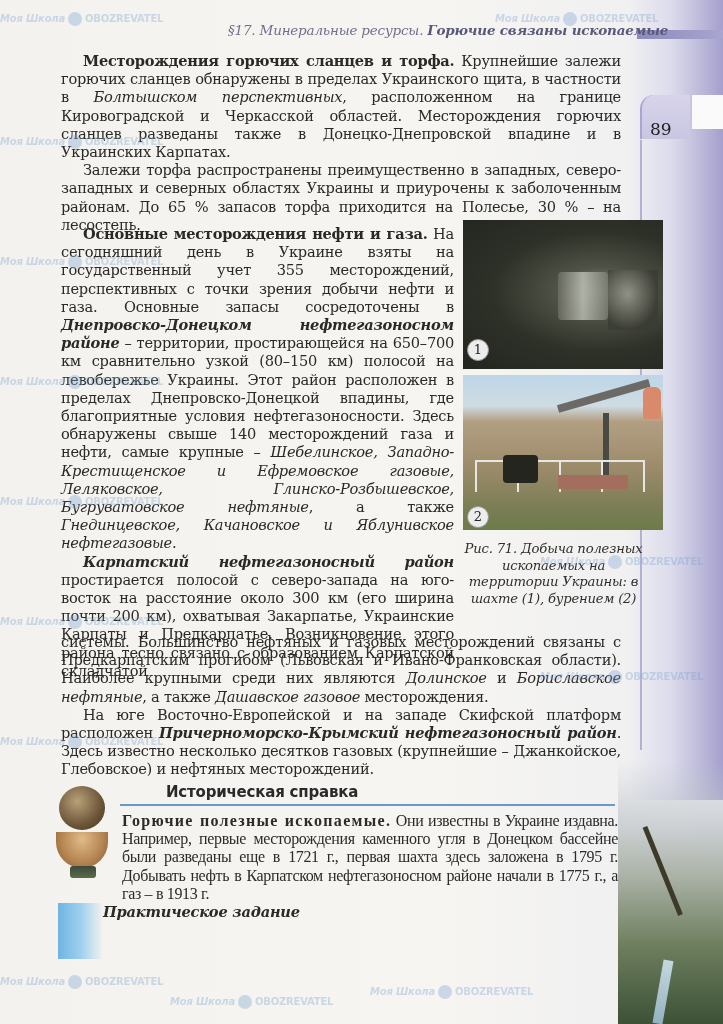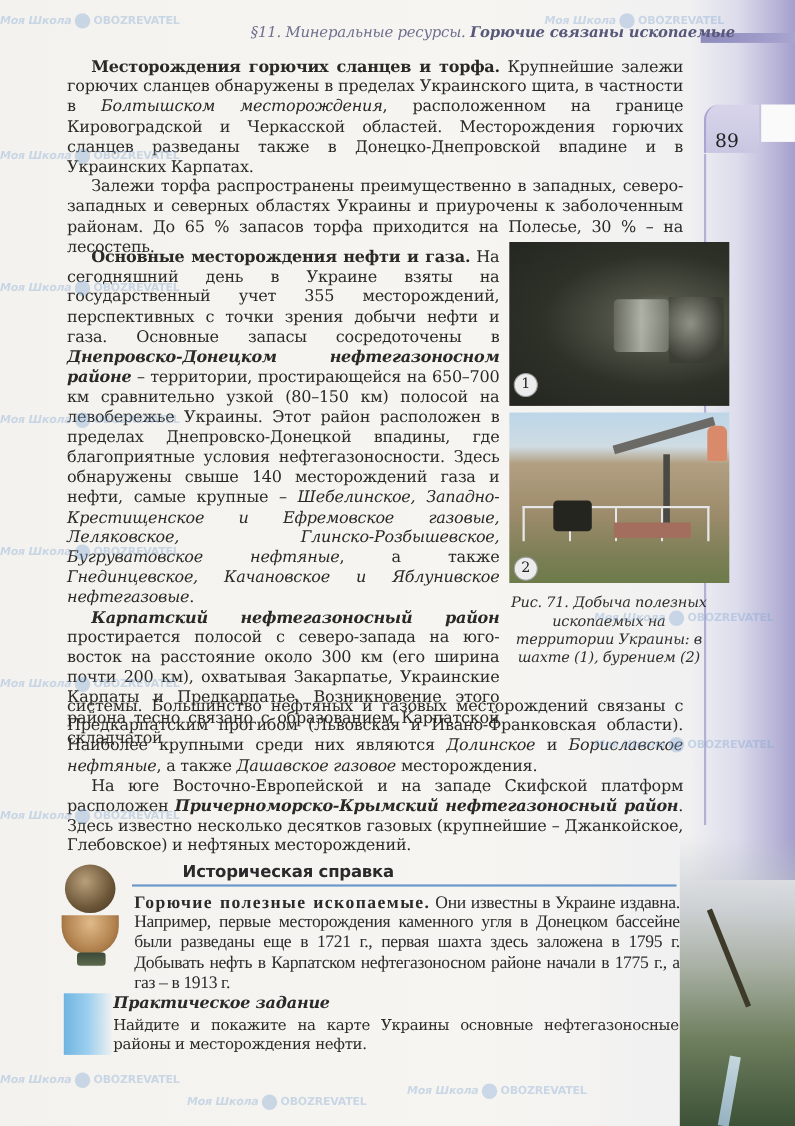--- a/index.html
+++ b/index.html
@@ -196,25 +196,25 @@
 <div class="page">
   <div class="side-band"></div>
   <div class="header-rule"></div>
   <div class="side-line"></div>
   <div class="page-number-box">
     <div class="white-tab"></div>
   </div>
   <div class="page-number">89</div>
 
   <div class="running-header">
-    <span>§11. Минеральные ресурсы. </span><b>Горючие связаны ископаемые</b>
+    <span>§17. Минеральные ресурсы. </span><b>Горючие связаны ископаемые</b>
   </div>
 
   <div class="text-block block-1">
-    <p><span class="b">Месторождения горючих сланцев и торфа.</span><span> Крупнейшие залежи горючих сланцев обнаружены в пределах Украинского щита, в частности в </span><span class="i">Болтышском месторождения</span><span>, расположенном на границе Кировоградской и Черкасской областей. Месторождения горючих сланцев разведаны также в Донецко-Днепровской впадине и в Украинских Карпатах.</span></p>
+    <p><span class="b">Месторождения горючих сланцев и торфа.</span><span> Крупнейшие залежи горючих сланцев обнаружены в пределах Украинского щита, в частности в </span><span class="i">Болтышском перспективных</span><span>, расположенном на границе Кировоградской и Черкасской областей. Месторождения горючих сланцев разведаны также в Донецко-Днепровской впадине и в Украинских Карпатах.</span></p>
     <p>Залежи торфа распространены преимущественно в западных, северо-западных и северных областях Украины и приурочены к заболоченным районам. До 65 % запасов торфа приходится на Полесье, 30 % – на лесостепь.</p>
   </div>
 
   <div class="text-block block-2">
     <p><span class="b">Основные месторождения нефти и газа.</span><span> На сегодняшний день в Украине взяты на государственный учет 355 месторождений, перспективных с точки зрения добычи нефти и газа. Основные запасы сосредоточены в </span><span class="bi">Днепровско-Донецком нефтегазоносном районе</span><span> – территории, простирающейся на 650–700 км сравнительно узкой (80–150 км) полосой на левобережье Украины. Этот район расположен в пределах Днепровско-Донецкой впадины, где благоприятные условия нефтегазоносности. Здесь обнаружены свыше 140 месторождений газа и нефти, самые крупные – </span><span class="i">Шебелинское, Западно-Крестищенское и Ефремовское газовые, Леляковское, Глинско-Розбышевское, Бугруватовское нефтяные</span><span>, а также </span><span class="i">Гнединцевское, Качановское и Яблунивское нефтегазовые</span><span>.</span></p>
     <p><span class="bi">Карпатский нефтегазоносный район</span><span> простирается полосой с северо-запада на юго-восток на расстояние около 300 км (его ширина почти 200 км), охватывая Закарпатье, Украинские Карпаты и Предкарпатье. Возникновение этого района тесно связано с образованием Карпатской складчатой</span></p>
   </div>
 
   <div class="text-block block-3">
     <p style="text-indent:0"><span>системы. Большинство нефтяных и газовых месторождений связаны с Предкарпатским прогибом (Львовская и Ивано-Франковская области). Наиболее крупными среди них являются </span><span class="i">Долинское</span><span> и </span><span class="i">Бориславское нефтяные</span><span>, а также </span><span class="i">Дашавское газовое</span><span> месторождения.</span></p>
@@ -241,21 +241,20 @@
     <div class="top"></div>
     <div class="bowl"></div>
     <div class="stand"></div>
   </div>
   <div class="hist-title">Историческая справка</div>
   <div class="hist-rule"></div>
   <div class="hist-body"><span class="lead">Горючие полезные ископаемые.</span><span> Они известны в Украине издавна. Например, первые месторождения каменного угля в Донецком бассейне были разведаны еще в 1721 г., первая шахта здесь заложена в 1795 г. Добывать нефть в Карпатском нефтегазоносном районе начали в 1775 г., а газ – в 1913 г.</span></div>
 
   <div class="task-mark"></div>
   <div class="task-title">Практическое задание</div>
-  <div class="task-body">Найдите и покажите на карте Украины основные нефтегазоносные районы и месторождения нефти.</div>
 
   <div class="nature-photo">
     <div class="trunk"></div>
     <div class="water"></div>
   </div>
 
   <div class="wm" style="left:0;top:12px"><span class="moya">Моя Школа</span><span class="logo"></span><span>OBOZREVATEL</span></div>
   <div class="wm" style="left:495px;top:12px"><span class="moya">Моя Школа</span><span class="logo"></span><span>OBOZREVATEL</span></div>
   <div class="wm" style="left:0;top:135px"><span class="moya">Моя Школа</span><span class="logo"></span><span>OBOZREVATEL</span></div>
   <div class="wm" style="left:0;top:255px"><span class="moya">Моя Школа</span><span class="logo"></span><span>OBOZREVATEL</span></div>

